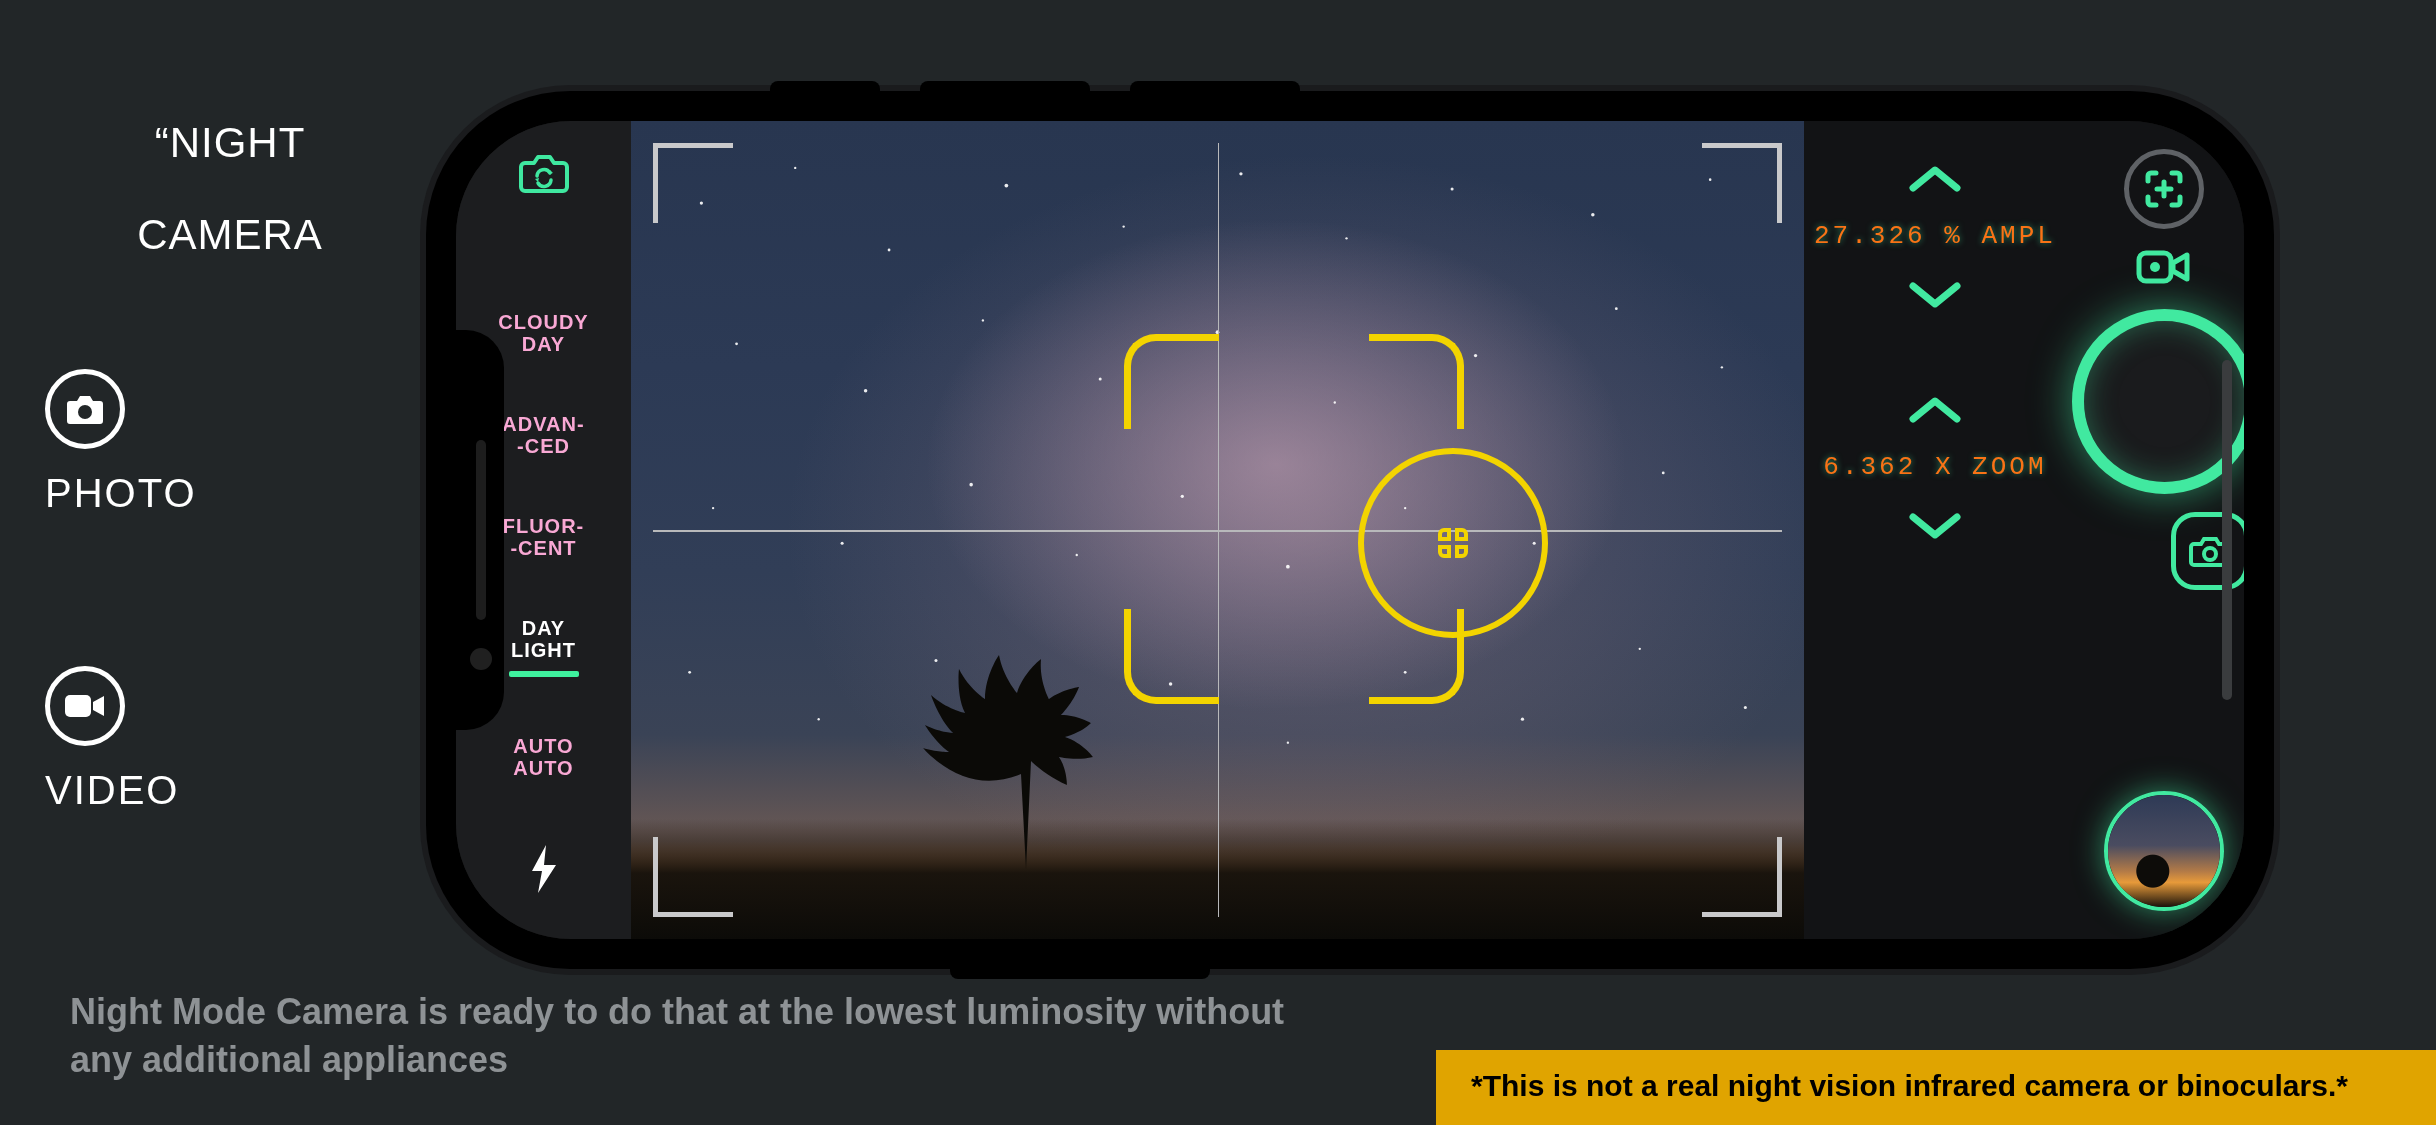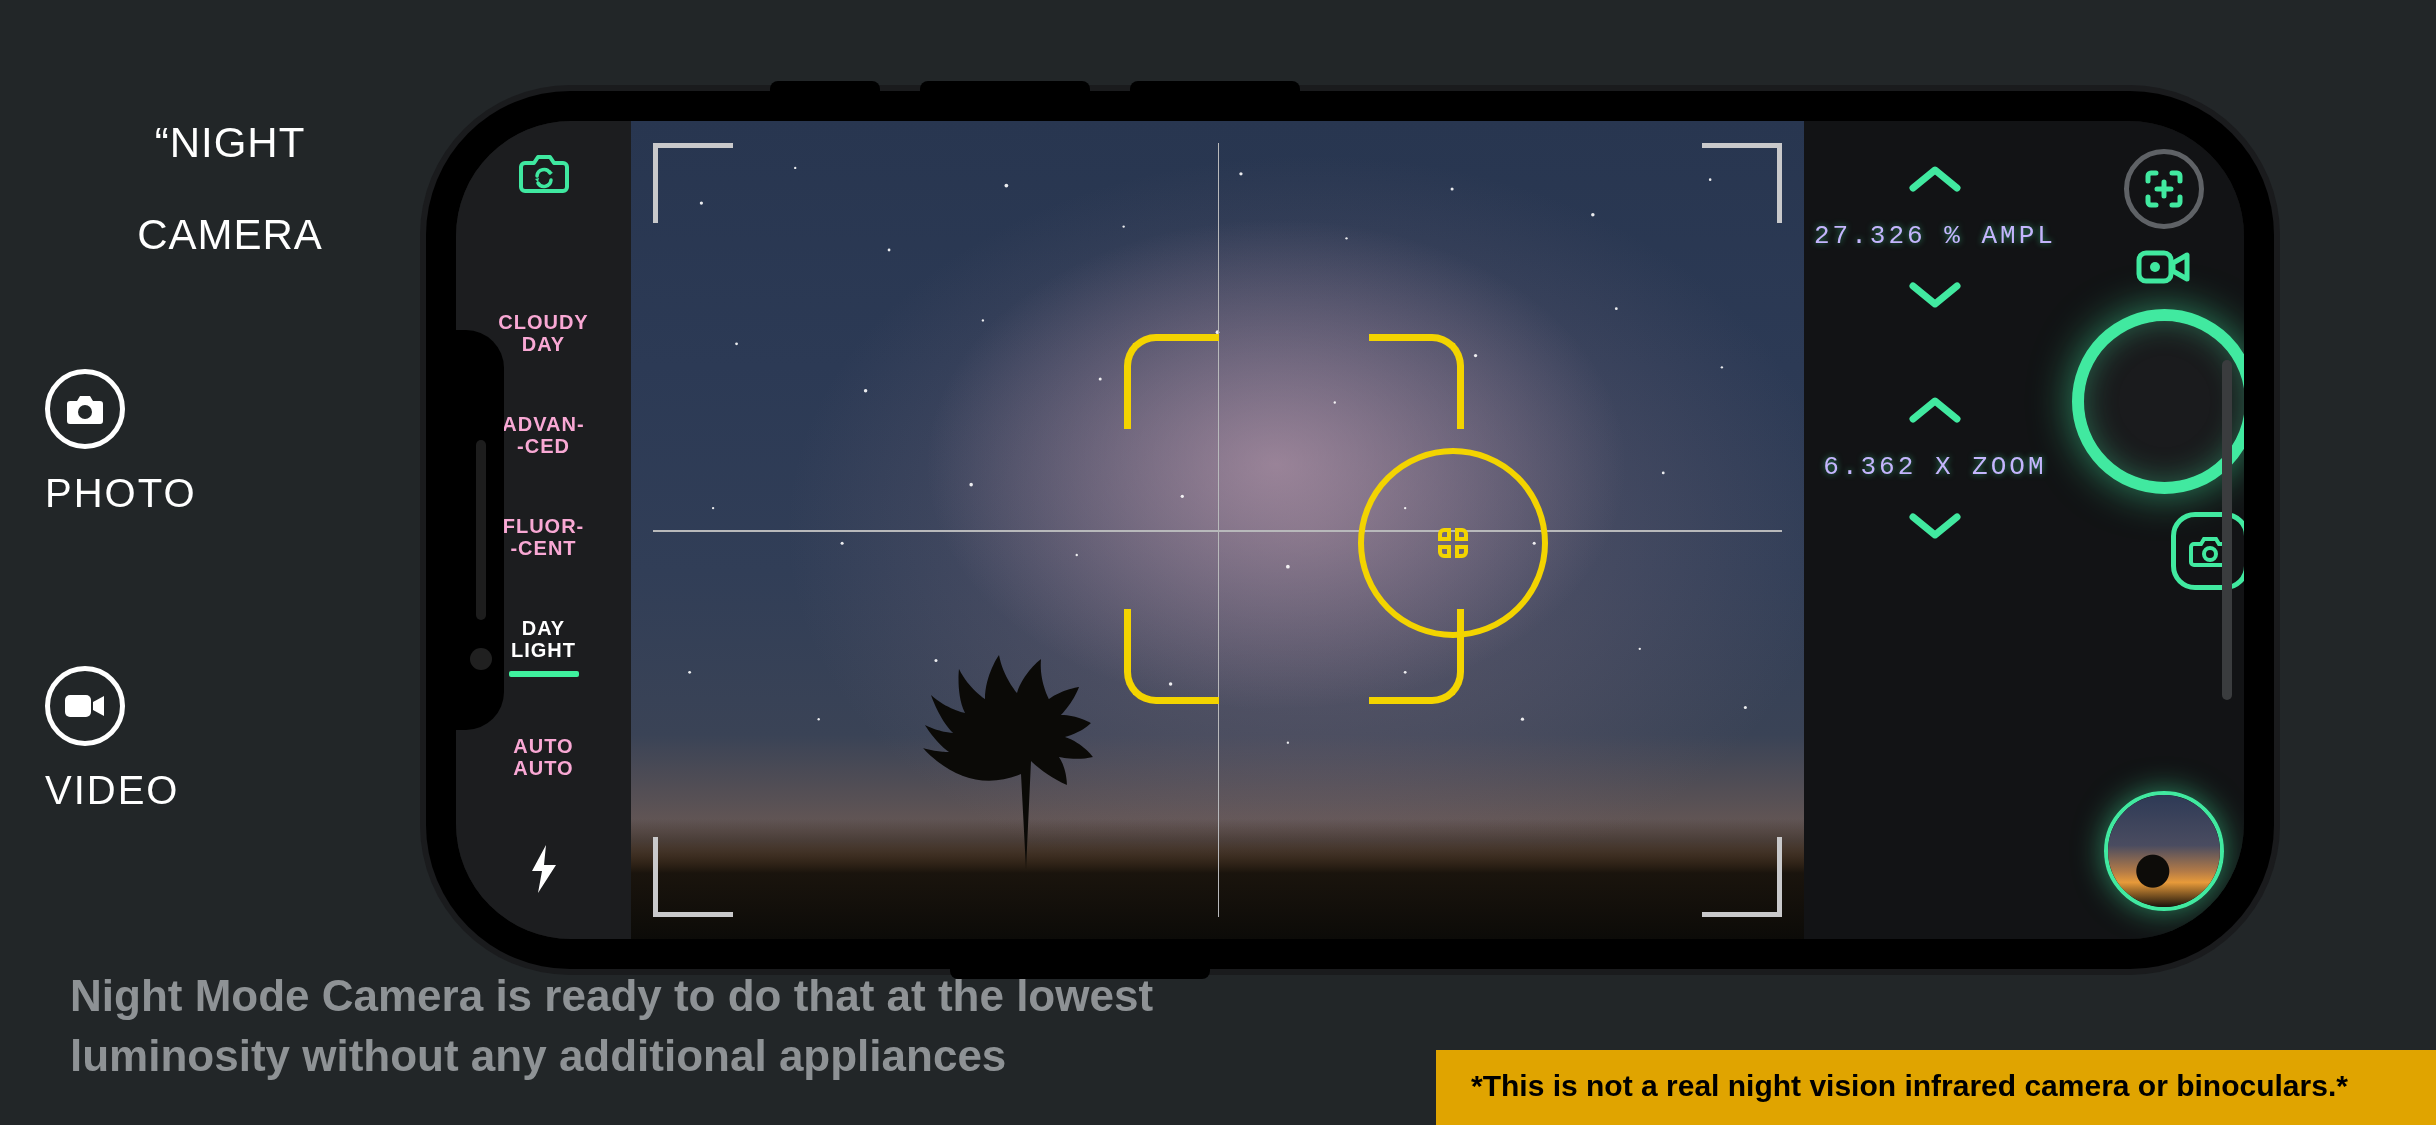--- a/index.html
+++ b/index.html
@@ -17,21 +17,21 @@
   .promo-item + .promo-item { margin-top: 150px; }
   .promo-circle {
     width: 80px; height: 80px; border: 5px solid #fff; border-radius: 50%;
     display:flex; align-items:center; justify-content:center;
   }
   .promo-label { margin-top: 22px; font-size: 40px; font-weight: 300; letter-spacing: 2px; }
   
   
   .footer-caption {
     position:absolute; left: 70px; bottom: 40px; width: 1250px;
-    color:#8e9295; font-size: 44px; line-height: 1.35; font-weight:600;
+    color:#8e9295; font-size: 36px; line-height: 1.35; font-weight:600;
   }
   .footer-note {
     position:absolute; right:0; bottom:0; width: 1000px;
     background:#e0a400; color:#000; padding: 16px 35px 20px 35px;
     font-size: 30px; font-weight:700; line-height:1.3;
   }
   .footer-note .line1{ font-size:29px; }
 
   
   .phone {
@@ -130,21 +130,21 @@
   
   .panel{
     width:440px;flex:none;background:#121315;position:relative;
     display:flex;
   }
   .col1{flex:1.05;display:flex;flex-direction:column;align-items:center;padding:28px 10px;}
   .col2{flex:1;display:flex;flex-direction:column;align-items:center;padding:28px 18px 28px 6px;gap:18px;}
   .chev{width:70px;height:40px;display:flex;align-items:center;justify-content:center;cursor:pointer;margin:10px 0;}
   .chev svg{stroke:#41e9a0;stroke-width:7;fill:none;stroke-linecap:round;stroke-linejoin:round;}
   .readout{
-    font-family:"Courier New",monospace;color:#c4b5fd;font-size:26px;letter-spacing:3px;
+    font-family:"Courier New",monospace;color:#f97316;font-size:26px;letter-spacing:3px;
     text-shadow:0 0 6px rgba(63,233,159,.6);text-align:center;white-space:nowrap;margin:12px 0 14px;
   }
   
   .round-btn{
     width:80px;height:80px;border:5px solid #5f6266;border-radius:50%;
     display:flex;align-items:center;justify-content:center;cursor:pointer;
   }
   .round-btn.focus-plus svg{stroke:#41e9a0;}
   .vid-icon{color:#41e9a0;cursor:pointer;}
   

